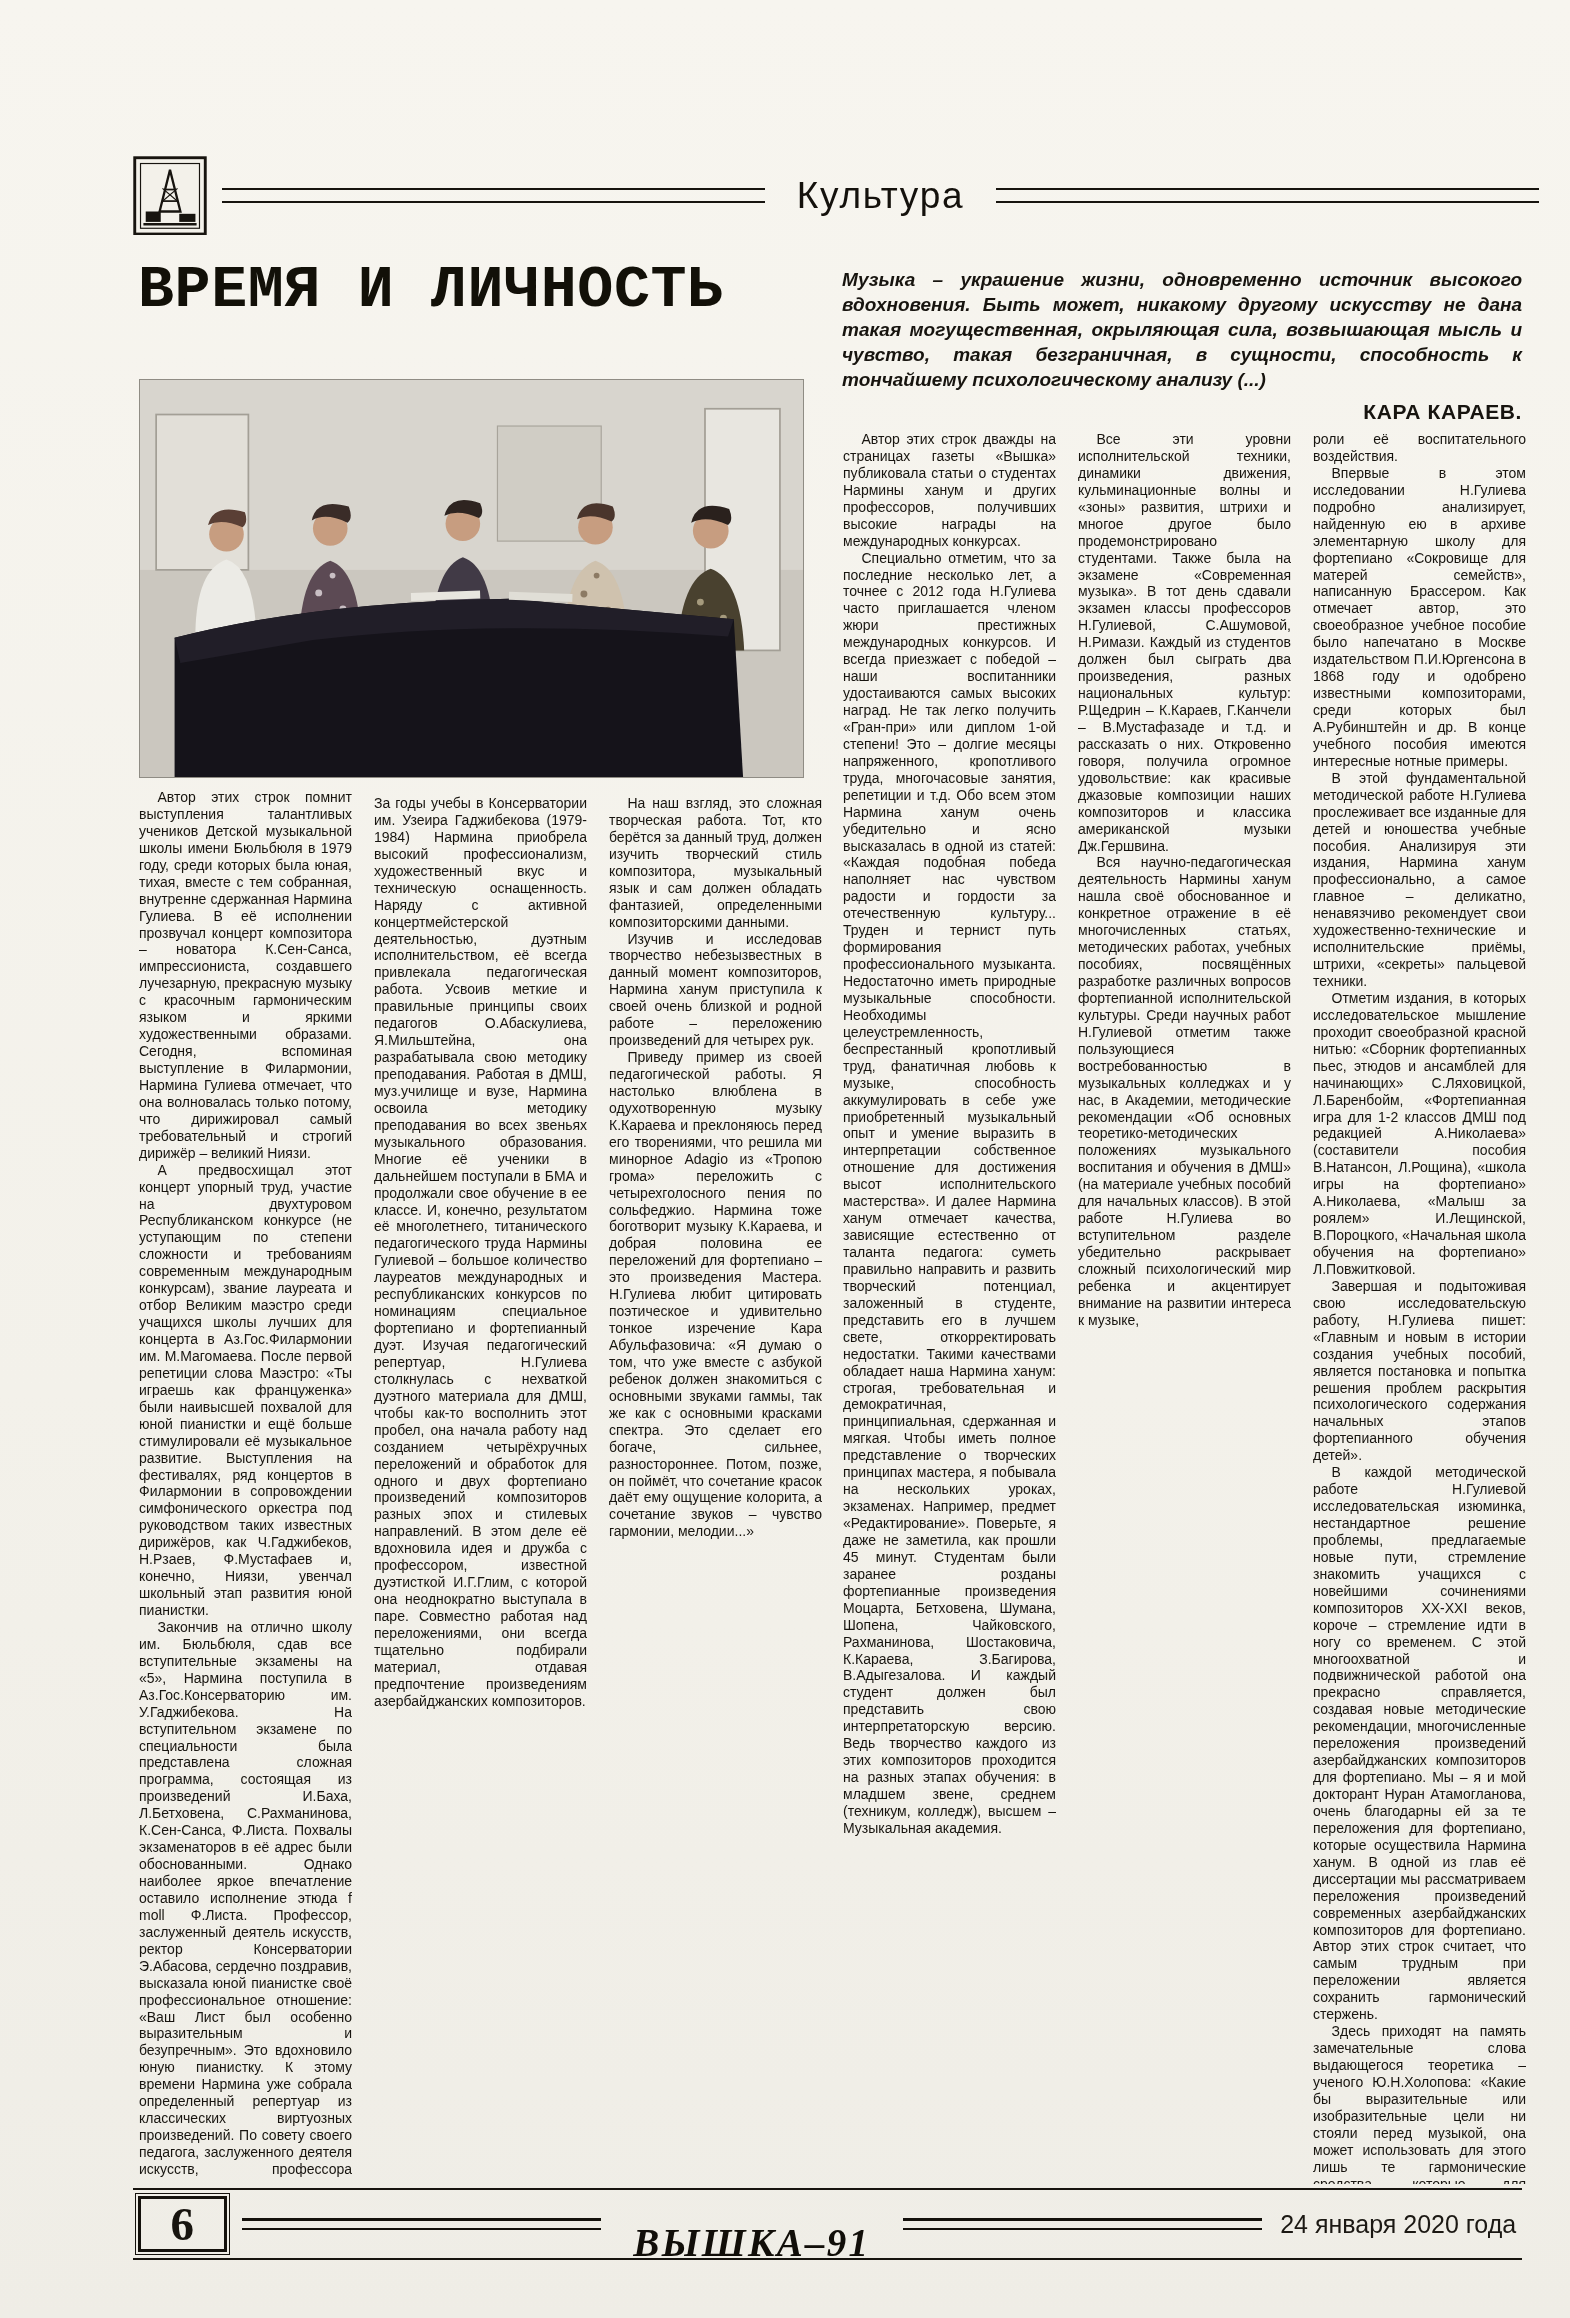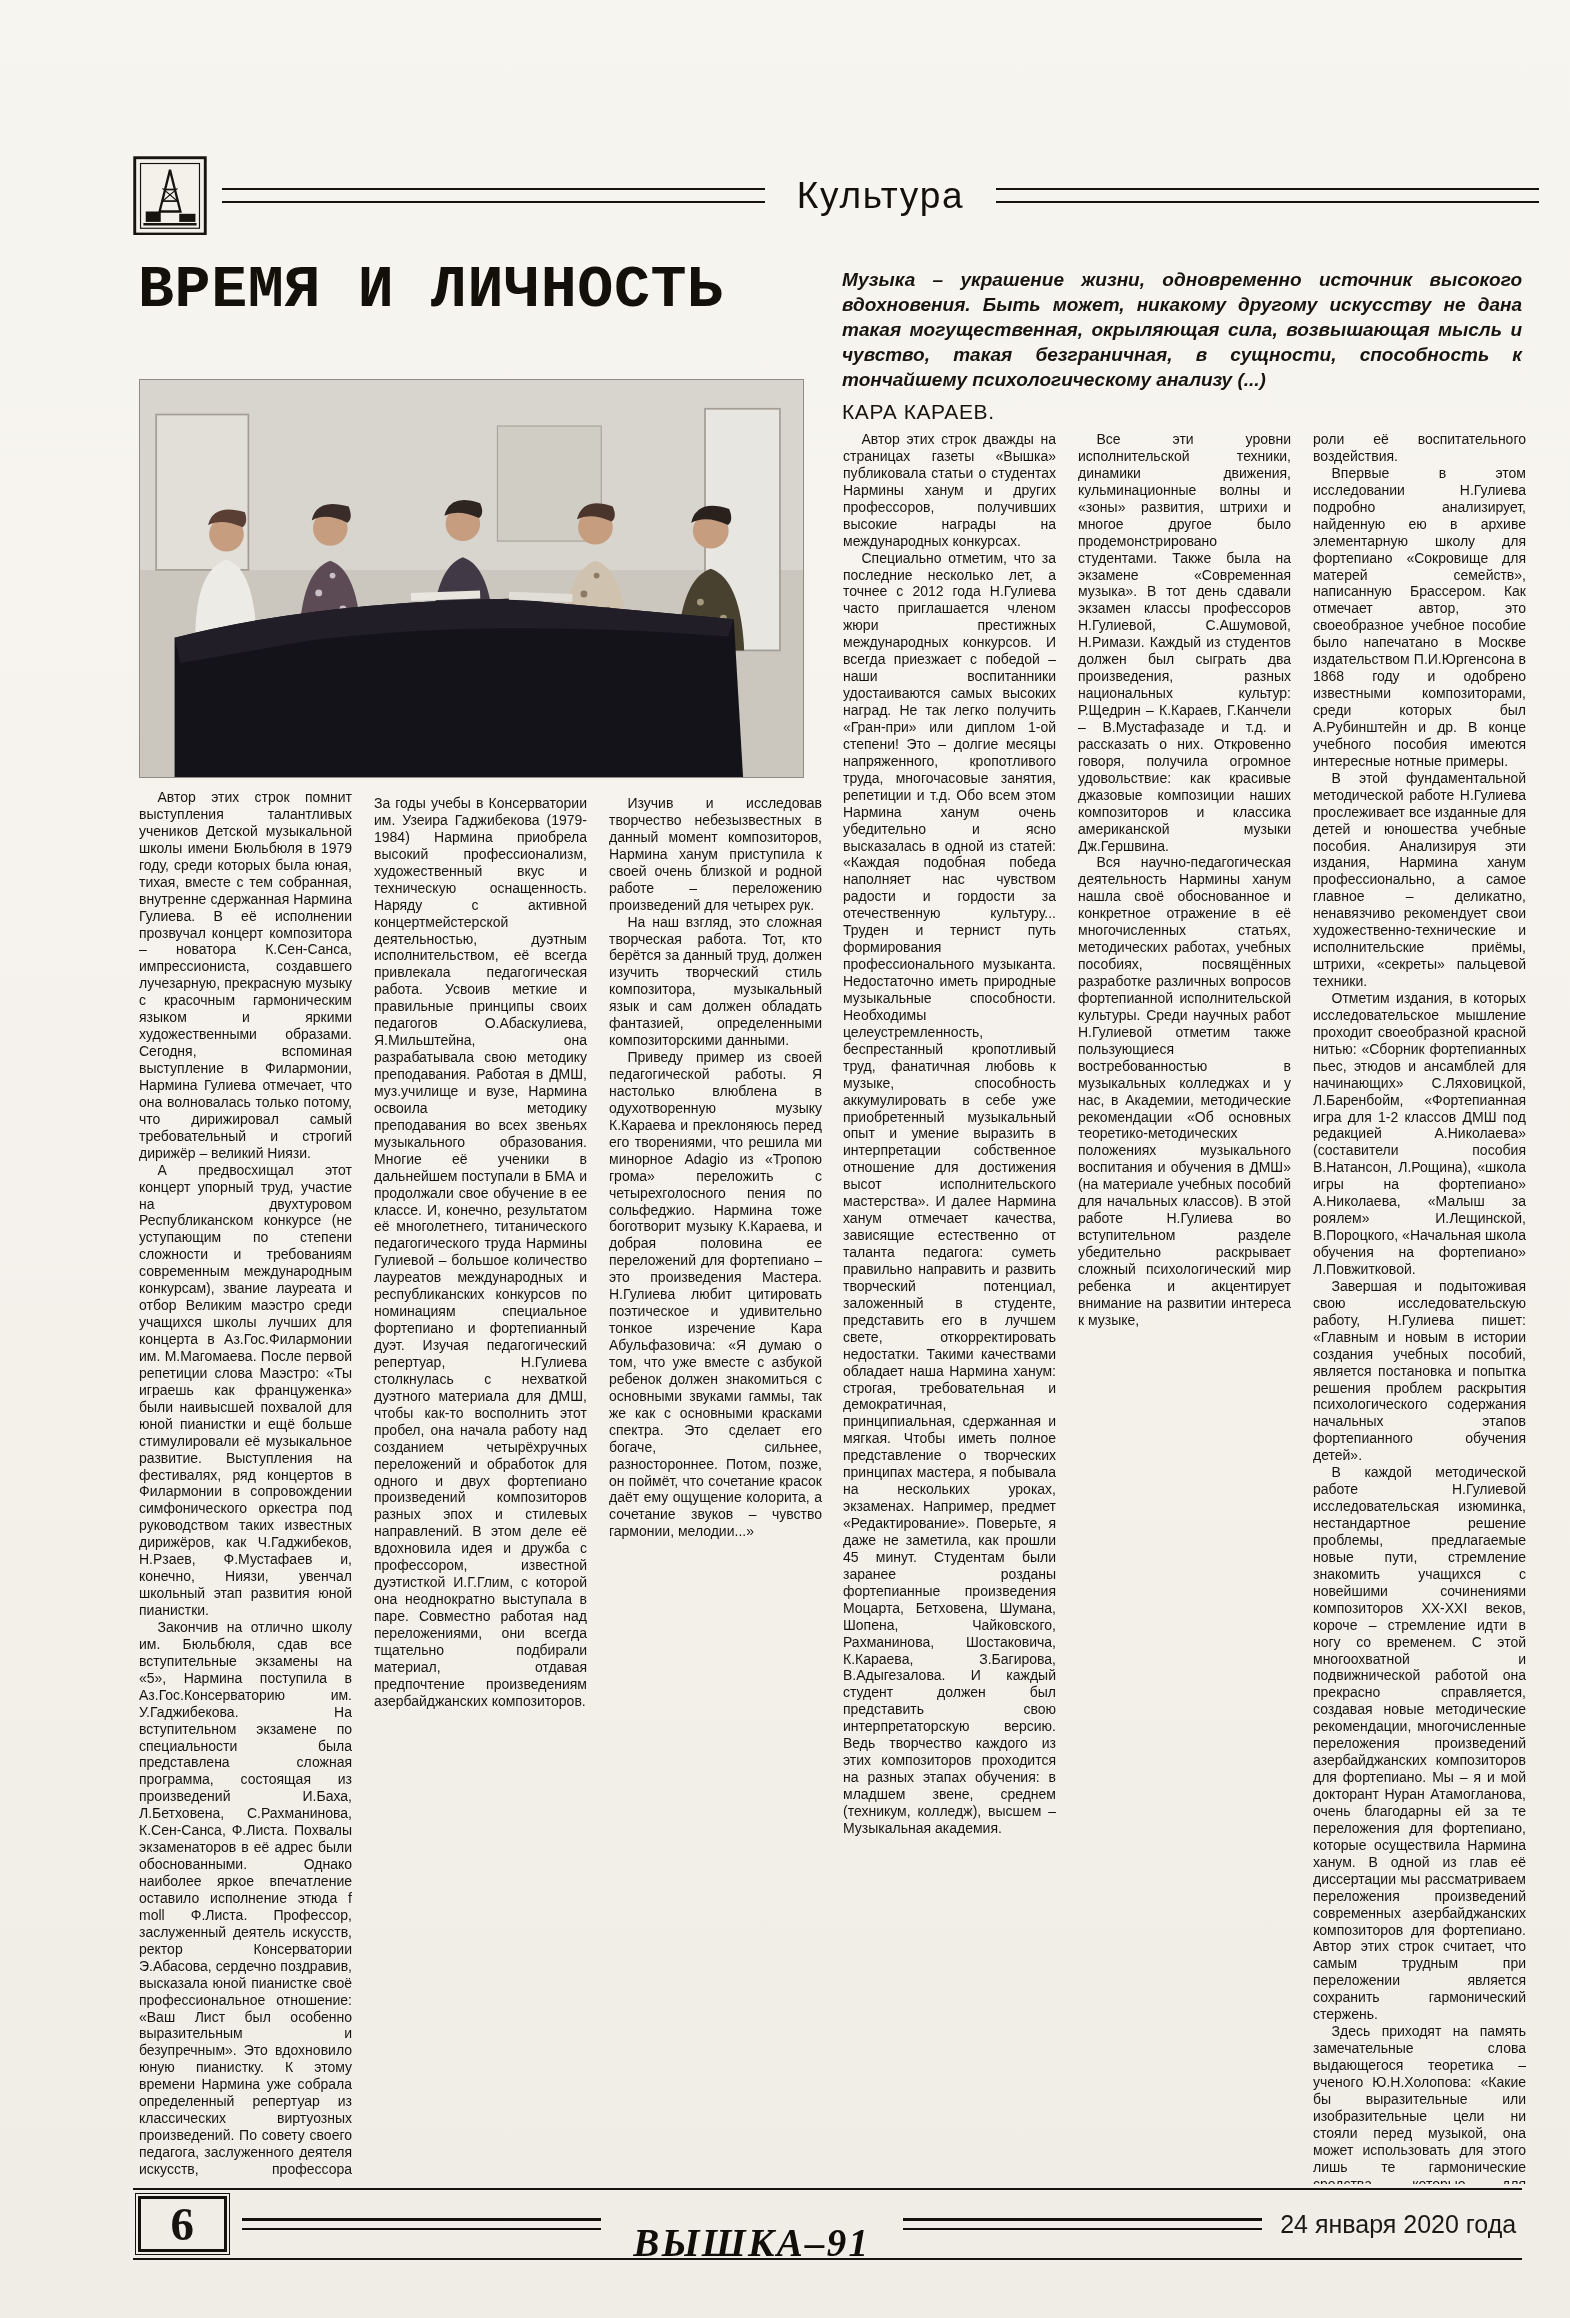--- a/index.html
+++ b/index.html
@@ -20,21 +20,21 @@
 
   
   .headline { position:absolute; left:138px; top:259px; width:668px;
               font-family:Liberation Mono, monospace; font-weight:bold;
               font-size:60px; letter-spacing:0.6px; line-height:1.05; color:#121008;
               white-space:nowrap; }
   .epigraph { position:absolute; left:842px; top:267px; width:680px;
               font-family:"Liberation Sans", sans-serif; }
   .epigraph-text { font-weight:bold; font-style:italic; font-size:19px;
                    line-height:1.32; text-align:justify; }
-  .epigraph-author { margin-top:8px; font-weight:normal;
+  .epigraph-author { margin-top:8px; text-align:right; font-weight:bold;
                      font-size:21px; letter-spacing:0.6px; }
 
   
   .photo { position:absolute; left:139px; top:379px; width:665px; height:399px;
            border:1.2px solid #8f8c84; background:#c9c5bd; }
   .photo svg { display:block; width:100%; height:100%; }
 
   
   .col { position:absolute; width:213px; font-size:14px; line-height:1.21;
          text-align:justify; overflow:hidden; hyphens:auto; color:#17140f; }
@@ -141,22 +141,22 @@
 
   <div class="col c1">
       <p class="para">Автор этих строк помнит выступления талантливых учеников Детской музыкальной школы имени Бюльбюля в 1979 году, среди которых была юная, тихая, вместе с тем собранная, внутренне сдержанная Нармина Гулиева. В её исполнении прозвучал концерт композитора – новатора К.Сен-Санса, импрессиониста, создавшего лучезарную, прекрасную музыку с красочным гармоническим языком и яркими художественными образами. Сегодня, вспоминая выступление в Филармонии, Нармина Гулиева отмечает, что она волновалась только потому, что дирижировал самый требовательный и строгий дирижёр – великий Ниязи.</p>
       <p class="para">А предвосхищал этот концерт упорный труд, участие на двухтуровом Республиканском конкурсе (не уступающим по степени сложности и требованиям современным международным конкурсам), звание лауреата и отбор Великим маэстро среди учащихся школы лучших для концерта в Аз.Гос.Филармонии им. М.Магомаева. После первой репетиции слова Маэстро: «Ты играешь как француженка» были наивысшей похвалой для юной пианистки и ещё больше стимулировали её музыкальное развитие. Выступления на фестивалях, ряд концертов в Филармонии в сопровождении симфонического оркестра под руководством таких известных дирижёров, как Ч.Гаджибеков, Н.Рзаев, Ф.Мустафаев и, конечно, Ниязи, увенчал школьный этап развития юной пианистки.</p>
       <p class="para">Закончив на отлично школу им. Бюльбюля, сдав все вступительные экзамены на «5», Нармина поступила в Аз.Гос.Консерваторию им. У.Гаджибекова. На вступительном экзамене по специальности была представлена сложная программа, состоящая из произведений И.Баха, Л.Бетховена, С.Рахманинова, К.Сен-Санса, Ф.Листа. Похвалы экзаменаторов в её адрес были обоснованными. Однако наиболее яркое впечатление оставило исполнение этюда f moll Ф.Листа. Профессор, заслуженный деятель искусств, ректор Консерватории Э.Абасова, сердечно поздравив, высказала юной пианистке своё профессиональное отношение: «Ваш Лист был особенно выразительным и безупречным». Это вдохновило юную пианистку. К этому времени Нармина уже собрала определенный репертуар из классических виртуозных произведений. По совету своего педагога, заслуженного деятеля искусств, профессора О.Г.Абаскулиевой и настоятельной рекомендации ректора, профессора Э.Аббасовой студентка 1 курса начала готовиться к серьёзному профессиональному конкурсу – Закавказскому конкурсу музыкальных исполнителей.</p>
     </div>
   <div class="col c2 cont">
       <p class="para">За годы учебы в Консерватории им. Узеира Гаджибекова (1979-1984) Нармина приобрела высокий профессионализм, художественный вкус и техническую оснащенность. Наряду с активной концертмейстерской деятельностью, дуэтным исполнительством, её всегда привлекала педагогическая работа. Усвоив меткие и правильные принципы своих педагогов О.Абаскулиева, Я.Мильштейна, она разрабатывала свою методику преподавания. Работая в ДМШ, муз.училище и вузе, Нармина освоила методику преподавания во всех звеньях музыкального образования. Многие её ученики в дальнейшем поступали в БМА и продолжали свое обучение в ее классе. И, конечно, результатом её многолетнего, титанического педагогического труда Нармины Гулиевой – большое количество лауреатов международных и республиканских конкурсов по номинациям специальное фортепиано и фортепианный дуэт. Изучая педагогический репертуар, Н.Гулиева столкнулась с нехваткой дуэтного материала для ДМШ, чтобы как-то восполнить этот пробел, она начала работу над созданием четырёхручных переложений и обработок для одного и двух фортепиано произведений композиторов разных эпох и стилевых направлений. В этом деле её вдохновила идея и дружба с профессором, известной дуэтисткой И.Г.Глим, с которой она неоднократно выступала в паре. Совместно работая над переложениями, они всегда тщательно подбирали материал, отдавая предпочтение произведениям азербайджанских композиторов.</p>
     </div>
   <div class="col c3">
+      <p class="para">На наш взгляд, это сложная творческая работа. Тот, кто берётся за данный труд, должен изучить творческий стиль композитора, музыкальный язык и сам должен обладать фантазией, определенными композиторскими данными.</p>
       <p class="para">Изучив и исследовав творчество небезызвестных в данный момент композиторов, Нармина ханум приступила к своей очень близкой и родной работе – переложению произведений для четырех рук.</p>
-      <p class="para">На наш взгляд, это сложная творческая работа. Тот, кто берётся за данный труд, должен изучить творческий стиль композитора, музыкальный язык и сам должен обладать фантазией, определенными композиторскими данными.</p>
       <p class="para">Приведу пример из своей педагогической работы. Я настолько влюблена в одухотворенную музыку К.Караева и преклоняюсь перед его творениями, что решила ми минорное Adagio из «Тропою грома» переложить с четырехголосного пения по сольфеджио. Нармина тоже боготворит музыку К.Караева, и добрая половина ее переложений для фортепиано – это произведения Мастера. Н.Гулиева любит цитировать поэтическое и удивительно тонкое изречение Кара Абульфазовича: «Я думаю о том, что уже вместе с азбукой ребенок должен знакомиться с основными звуками гаммы, так же как с основными красками спектра. Это сделает его богаче, сильнее, разностороннее. Потом, позже, он поймёт, что сочетание красок даёт ему ощущение колорита, а сочетание звуков – чувство гармонии, мелодии...»</p>
     </div>
   <div class="col c4">
       <p class="para">Автор этих строк дважды на страницах газеты «Вышка» публиковала статьи о студентах Нармины ханум и других профессоров, получивших высокие награды на международных конкурсах.</p>
       <p class="para">Специально отметим, что за последние несколько лет, а точнее с 2012 года Н.Гулиева часто приглашается членом жюри престижных международных конкурсов. И всегда приезжает с победой – наши воспитанники удостаиваются самых высоких наград. Не так легко получить «Гран-при» или диплом 1-ой степени! Это – долгие месяцы напряженного, кропотливого труда, многочасовые занятия, репетиции и т.д. Обо всем этом Нармина ханум очень убедительно и ясно высказалась в одной из статей: «Каждая подобная победа наполняет нас чувством радости и гордости за отечественную культуру... Труден и тернист путь формирования профессионального музыканта. Недостаточно иметь природные музыкальные способности. Необходимы целеустремленность, беспрестанный кропотливый труд, фанатичная любовь к музыке, способность аккумулировать в себе уже приобретенный музыкальный опыт и умение выразить в интерпретации собственное отношение для достижения высот исполнительского мастерства». И далее Нармина ханум отмечает качества, зависящие естественно от таланта педагога: суметь правильно направить и развить творческий потенциал, заложенный в студенте, представить его в лучшем свете, откорректировать недостатки. Такими качествами обладает наша Нармина ханум: строгая, требовательная и демократичная, принципиальная, сдержанная и мягкая. Чтобы иметь полное представление о творческих принципах мастера, я побывала на нескольких уроках, экзаменах. Например, предмет «Редактирование». Поверьте, я даже не заметила, как прошли 45 минут. Студентам были заранее розданы фортепианные произведения Моцарта, Бетховена, Шумана, Шопена, Чайковского, Рахманинова, Шостаковича, К.Караева, З.Багирова, В.Адыгезалова. И каждый студент должен был представить свою интерпретаторскую версию. Ведь творчество каждого из этих композиторов проходится на разных этапах обучения: в младшем звене, среднем (техникум, колледж), высшем – Музыкальная академия.</p>
     </div>
   <div class="col c5">
       <p class="para">Все эти уровни исполнительской техники, динамики движения, кульминационные волны и «зоны» развития, штрихи и многое другое было продемонстрировано студентами. Также была на экзамене «Современная музыка». В тот день сдавали экзамен классы профессоров Н.Гулиевой, С.Ашумовой, Н.Римази. Каждый из студентов должен был сыграть два произведения, разных национальных культур: Р.Щедрин – К.Караев, Г.Канчели – В.Мустафазаде и т.д. и рассказать о них. Откровенно говоря, получила огромное удовольствие: как красивые джазовые композиции наших композиторов и классика американской музыки Дж.Гершвина.</p>
       <p class="para">Вся научно-педагогическая деятельность Нармины ханум нашла своё обоснованное и конкретное отражение в её многочисленных статьях, методических работах, учебных пособиях, посвящённых разработке различных вопросов фортепианной исполнительской культуры. Среди научных работ Н.Гулиевой отметим также пользующиеся востребованностью в музыкальных колледжах и у нас, в Академии, методические рекомендации «Об основных теоретико-методических положениях музыкального воспитания и обучения в ДМШ» (на материале учебных пособий для начальных классов). В этой работе Н.Гулиева во вступительном разделе убедительно раскрывает сложный психологический мир ребенка и акцентирует внимание на развитии интереса к музыке,</p>
     </div>

